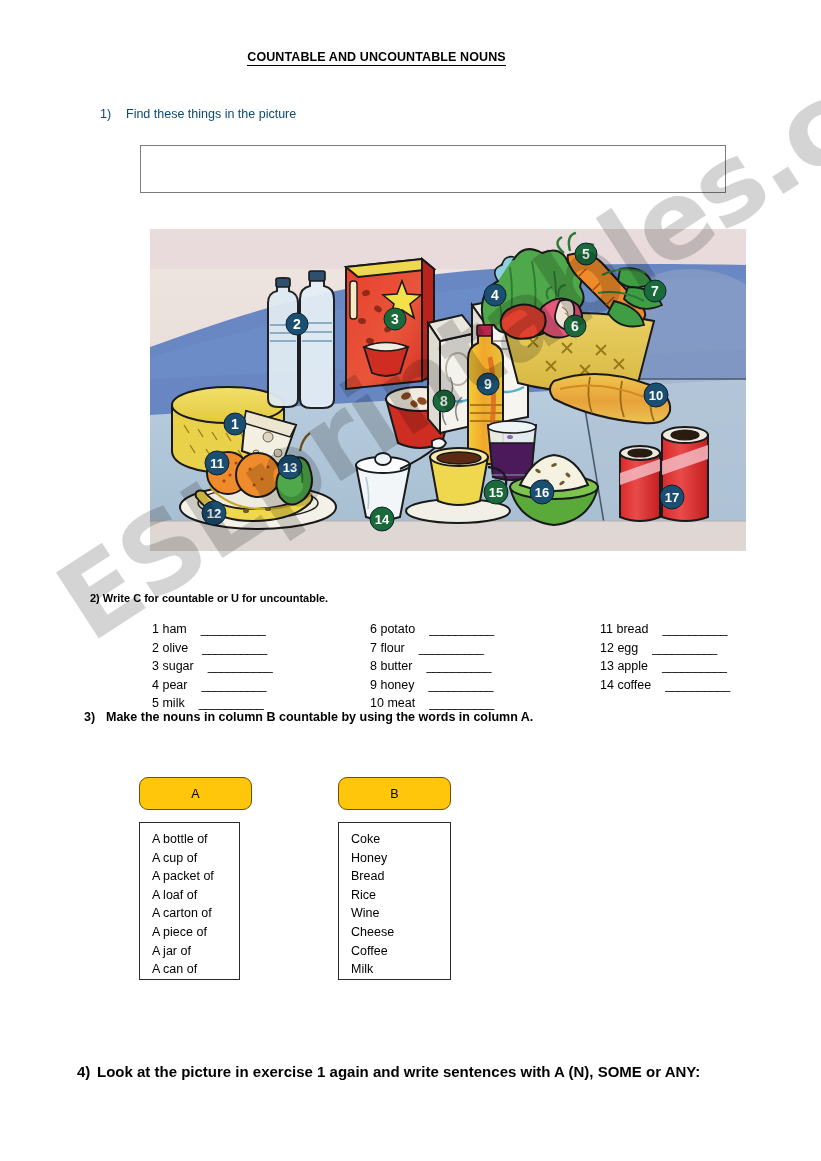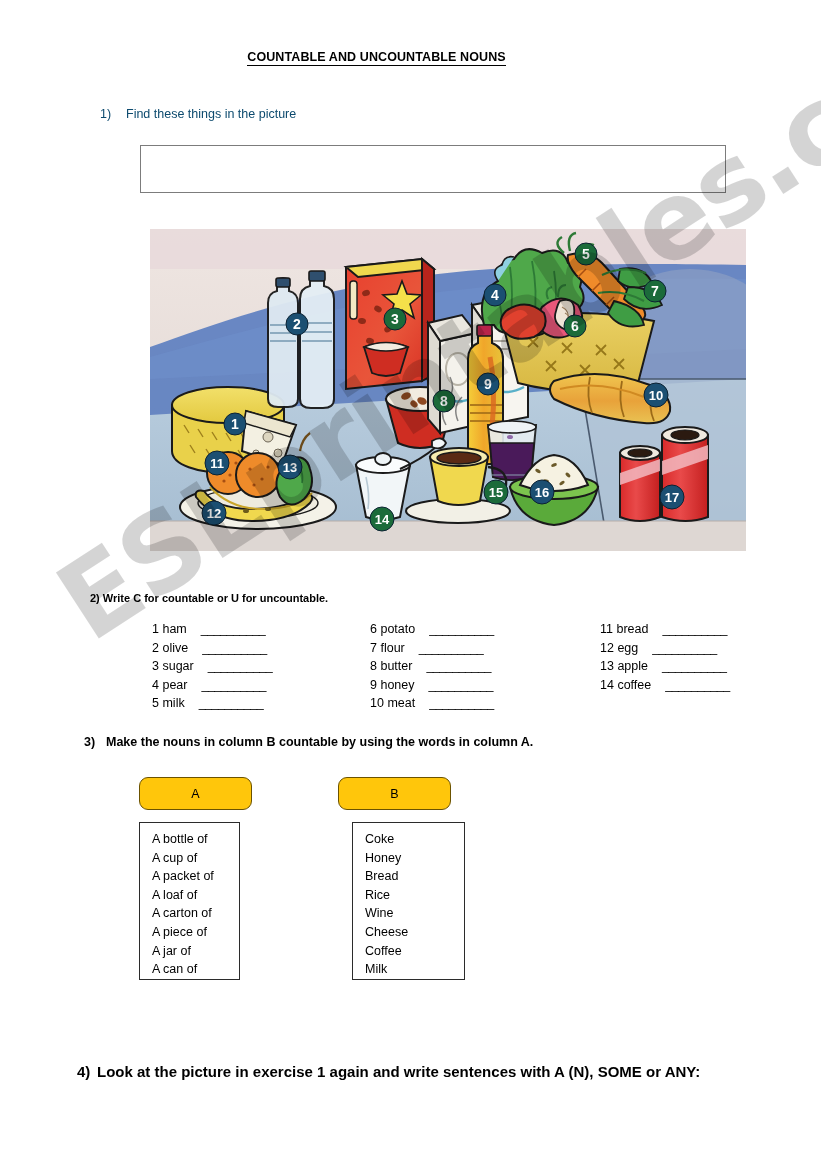--- a/index.html
+++ b/index.html
@@ -125,21 +125,21 @@
   }
   #ex2-col1 { top: 620px; left: 152px; }
   #ex2-col2 { top: 620px; left: 370px; }
   #ex2-col3 { top: 620px; left: 600px; }
   .ex2-item { white-space: nowrap; }
   .ex2-blank { letter-spacing: -0.5px; margin-left: 14px; }
 
   
   #ex3-heading {
     position: absolute;
-    top: 735px;
+    top: 710px;
     left: 84px;
     font-size: 12.5px;
     font-weight: bold;
     color: #000;
   }
   #ex3-heading .num { display: inline-block; width: 22px; }
 
   .col-header {
     position: absolute;
     height: 33px;
@@ -160,21 +160,21 @@
     position: absolute;
     border: 1.3px solid #2b2b2b;
     box-sizing: border-box;
     background: #fff;
     padding: 7px 0 7px 12px;
     font-size: 12.5px;
     color: #000;
     line-height: 18.6px;
   }
   #colA-body { left: 139px; top: 822px; width: 101px; height: 158px; }
-  #colB-body { left: 352px; top: 822px; width: 113px; height: 158px; }
+  #colB-body { left: 338px; top: 822px; width: 113px; height: 158px; }
 
   
   #ex4-heading {
     position: absolute;
     top: 1063px;
     left: 77px;
     font-size: 15px;
     font-weight: bold;
     color: #000;
   }

